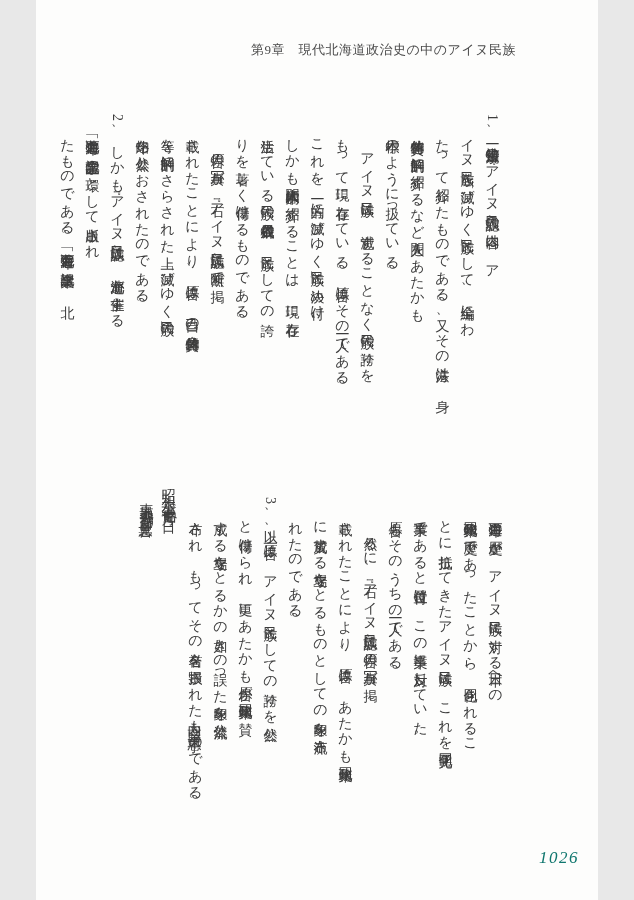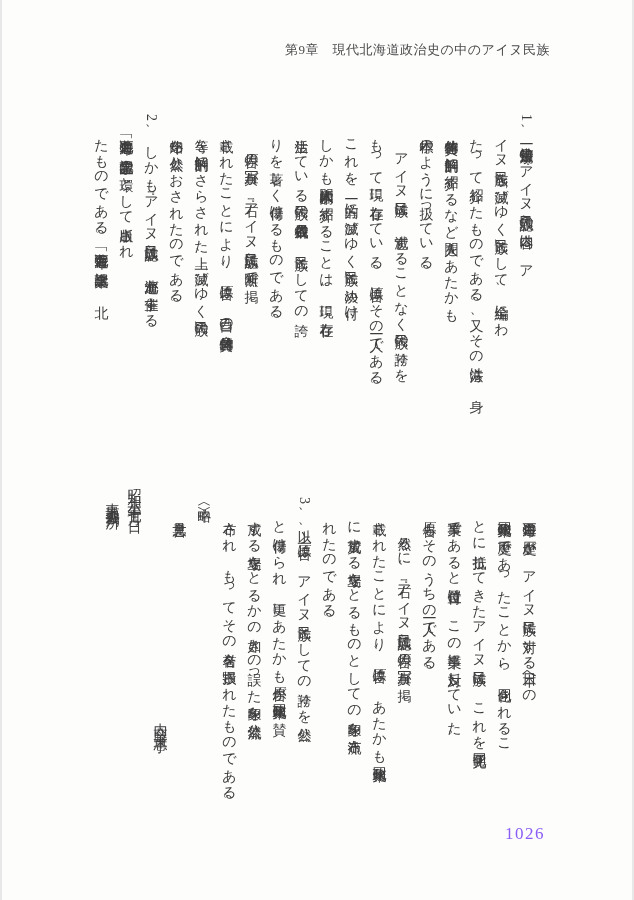--- a/index.html
+++ b/index.html
@@ -2,21 +2,21 @@
 <html lang="ja"><head>
 <meta charset="utf-8">
 <style>
   html, body {
     margin: 0;
     padding: 0;
     background: #e8e8e8;
   }
   .page {
     position: relative;
-    width: 630px;
+    width: 562px;
     height: 900px;
     margin: 0 auto;
     background: #fdfdfc;
     overflow: hidden;
     font-family: "Liberation Serif", "DejaVu Serif", serif;
     color: #3a3a3a;
   }
   .chapter-header {
     position: absolute;
     top: 41px;
@@ -59,25 +59,26 @@
     letter-spacing: 4px;
   }
   .court-col {
     top: 492px;
     left: 98px;
     height: 130px;
     letter-spacing: 2px;
   }
   .page-number {
     position: absolute;
-    top: 824px;
+    top: 848px;
     left: 503px;
     font-size: 17px;
+    font-style: italic;
     letter-spacing: 1.5px;
-    color: #8b5cf6;
+    color: #0f766e;
   }
 </style>
 </head>
 <body>
 
 <div class="page">
 
   <div class="chapter-header">第9章　現代北海道政治史の中のアイヌ民族</div>
 
   <div class="vtext upper-block">1、被告第一法規の『アイヌ民族誌』の内容は、ア

